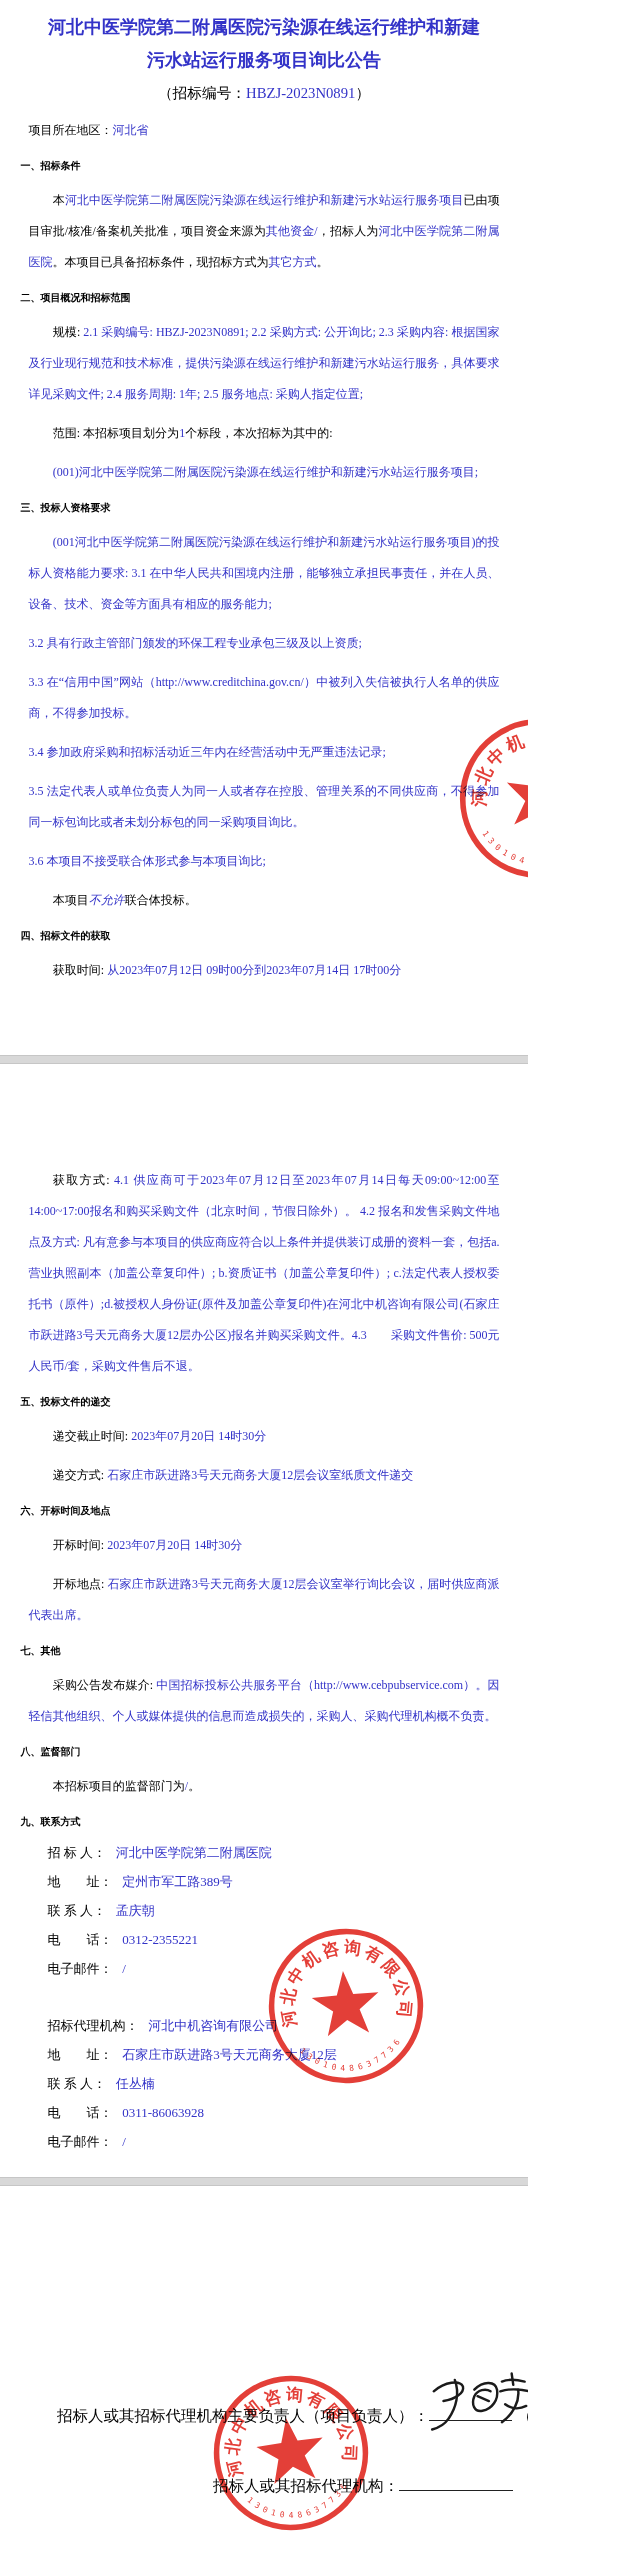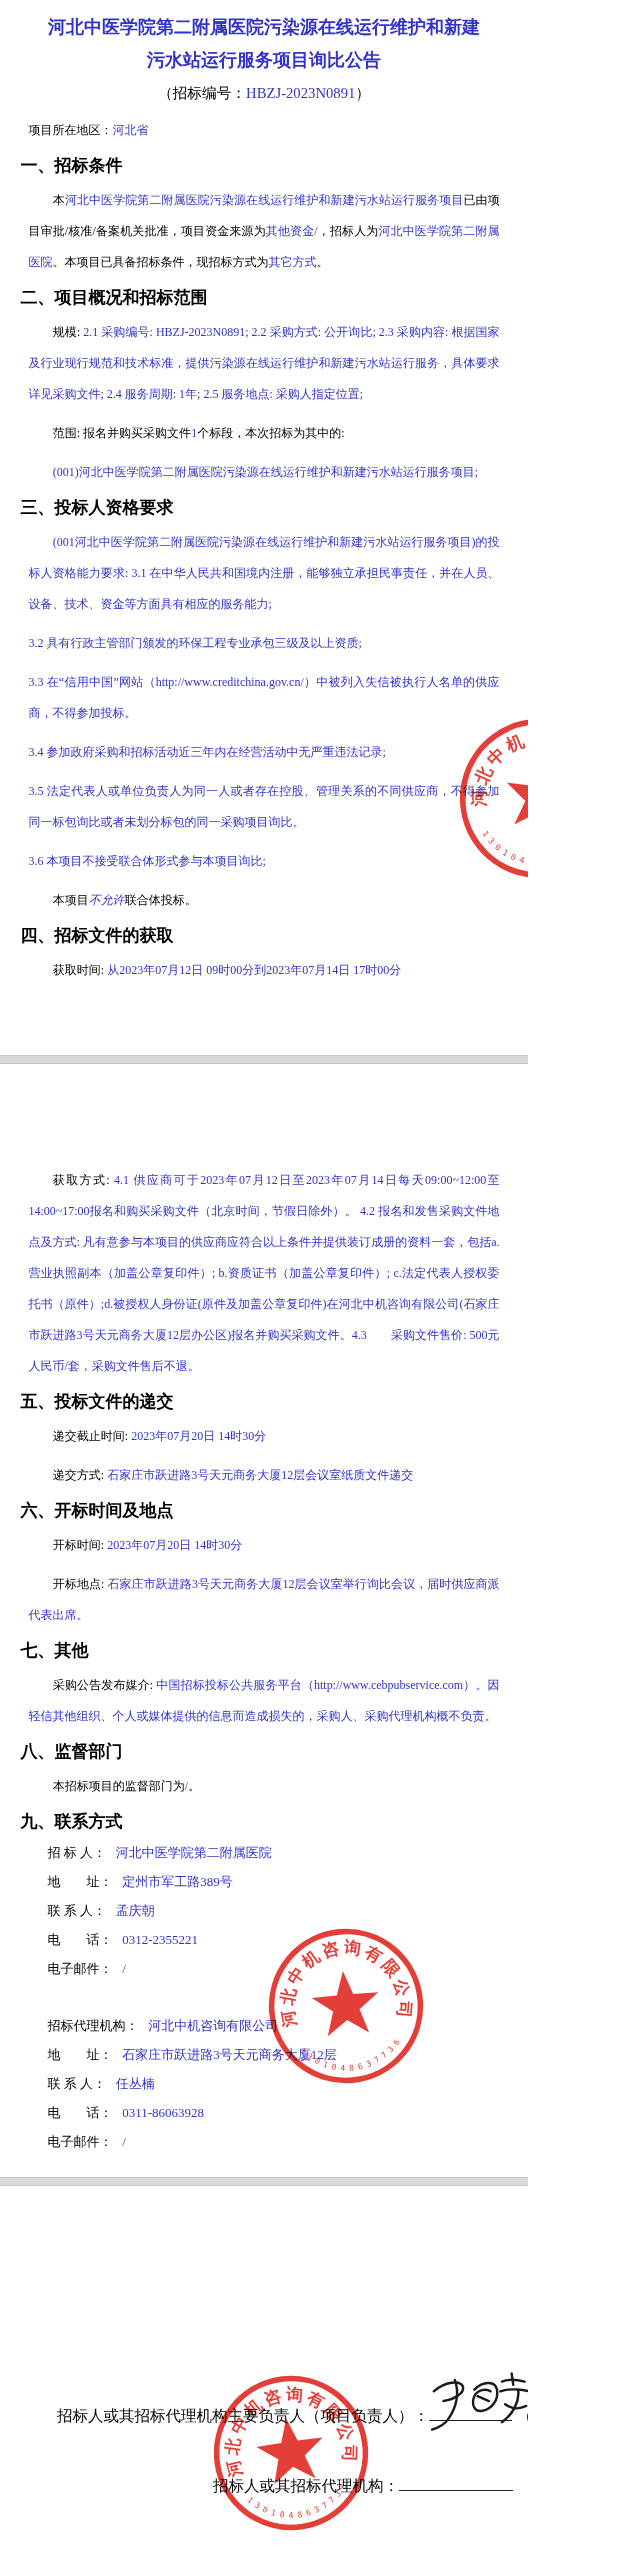--- a/index.html
+++ b/index.html
@@ -4,21 +4,21 @@
 <style>
   html,body{margin:0;padding:0;background:#ffffff;}
   #page{position:relative;width:528px;height:2576px;background:#ffffff;overflow:hidden;
         font-family:"Liberation Serif","DejaVu Serif",serif;color:#000;}
   .flow{position:absolute;left:20.4px;right:20.4px;}
   #page1{top:0;}
   #page2{top:1157px;}
   .doc-title{margin:11.4px 24.4px 0 24.4px;text-align:center;font-weight:bold;font-size:18px;line-height:33px;color:#3333c8;}
   .bid-line{text-align:center;font-size:14.7px;line-height:28px;margin-top:1.6px;color:#000;}
   .region{margin-top:51px;font-size:15.5px;line-height:21px;}
-  .heading{font-family:"Liberation Sans","DejaVu Sans",sans-serif;font-weight:bold;font-size:17px;
+  .heading{font-family:"Liberation Sans","DejaVu Sans",sans-serif;font-weight:bold;font-size:10px;
            line-height:23px;margin:8.1px 0 4.9px 0;color:#000;}
   .para{font-size:12px;line-height:31px;text-align:justify;margin:8px;}
   .ind{text-indent:24.4px;}
   .k{color:#000;}
   .b{color:#3333c8;}
   .bi{color:#3333c8;font-style:italic;}
   .contact-row{font-size:13px;line-height:29px;padding-left:27px;white-space:nowrap;}
   .contact-row .lbl{color:#000;}
   .contact-row .val{color:#3333c8;margin-left:9.8px;}
   .agency-gap{margin-top:28px;}
@@ -58,21 +58,21 @@
     <div class="heading">一、招标条件</div>
     <p class="para ind">
       <span class="k">本</span><span class="b">河北中医学院第二附属医院污染源在线运行维护和新建污水站运行服务项目</span><span class="k">已由项目审批/核准/备案机关批准，项目资金来源为</span><span class="b">其他资金/</span><span class="k">，招标人为</span><span class="b">河北中医学院第二附属医院</span><span class="k">。本项目已具备招标条件，现招标方式为</span><span class="b">其它方式</span><span class="k">。</span>
     </p>
 
     <div class="heading">二、项目概况和招标范围</div>
     <p class="para ind">
       <span class="k">规模: </span><span class="b">2.1 采购编号: HBZJ-2023N0891; 2.2 采购方式: 公开询比; 2.3 采购内容: 根据国家及行业现行规范和技术标准，提供污染源在线运行维护和新建污水站运行服务，具体要求详见采购文件; 2.4 服务周期: 1年; 2.5 服务地点: 采购人指定位置;</span>
     </p>
     <p class="para ind">
-      <span class="k">范围: 报名并购买采购文件</span><span class="b">1</span><span class="k">个标段，本次招标为其中的:</span>
+      <span class="k">范围: 本招标项目划分为</span><span class="b">1</span><span class="k">个标段，本次招标为其中的:</span>
     </p>
     <p class="para ind">
       <span class="b">(001)河北中医学院第二附属医院污染源在线运行维护和新建污水站运行服务项目;</span>
     </p>
 
     <div class="heading">三、投标人资格要求</div>
     <p class="para ind b">(001河北中医学院第二附属医院污染源在线运行维护和新建污水站运行服务项目)的投标人资格能力要求: 3.1 在中华人民共和国境内注册，能够独立承担民事责任，并在人员、设备、技术、资金等方面具有相应的服务能力;</p>
     <p class="para b">3.2 具有行政主管部门颁发的环保工程专业承包三级及以上资质;</p>
     <p class="para b">3.3 在“信用中国”网站（http://www.creditchina.gov.cn/）中被列入失信被执行人名单的供应商，不得参加投标。</p>
     <p class="para b">3.4 参加政府采购和招标活动近三年内在经营活动中无严重违法记录;</p>

